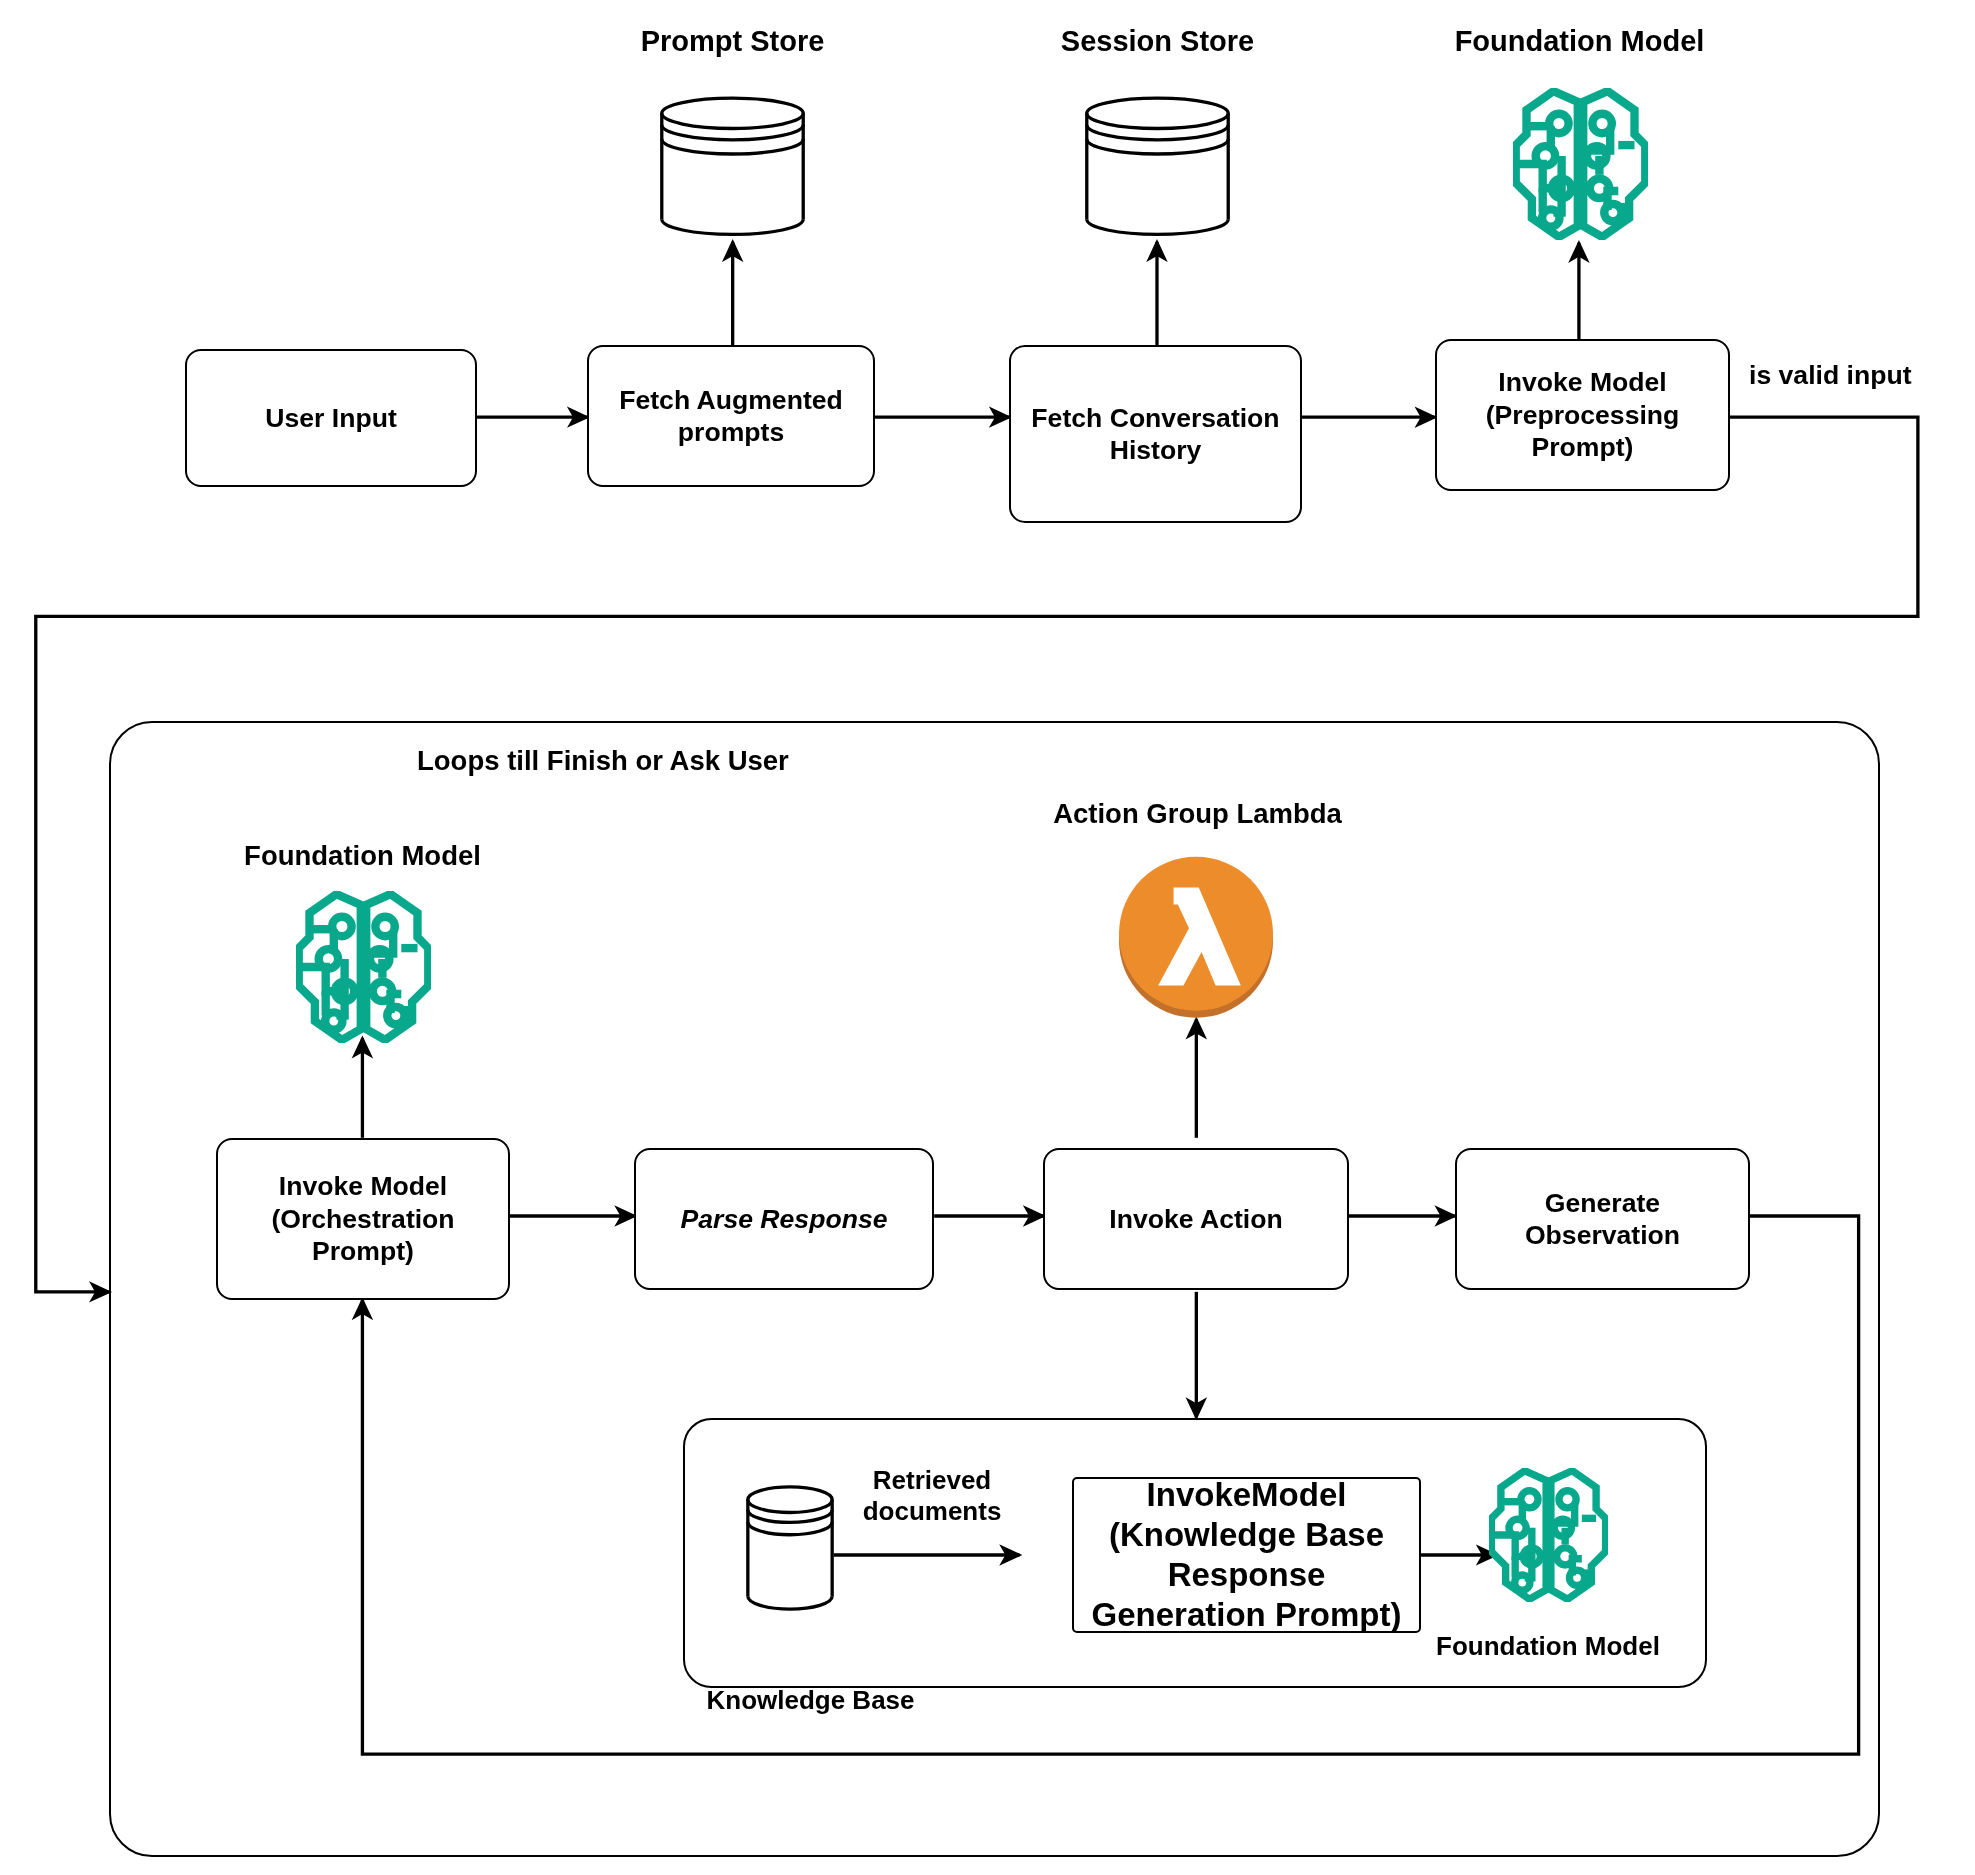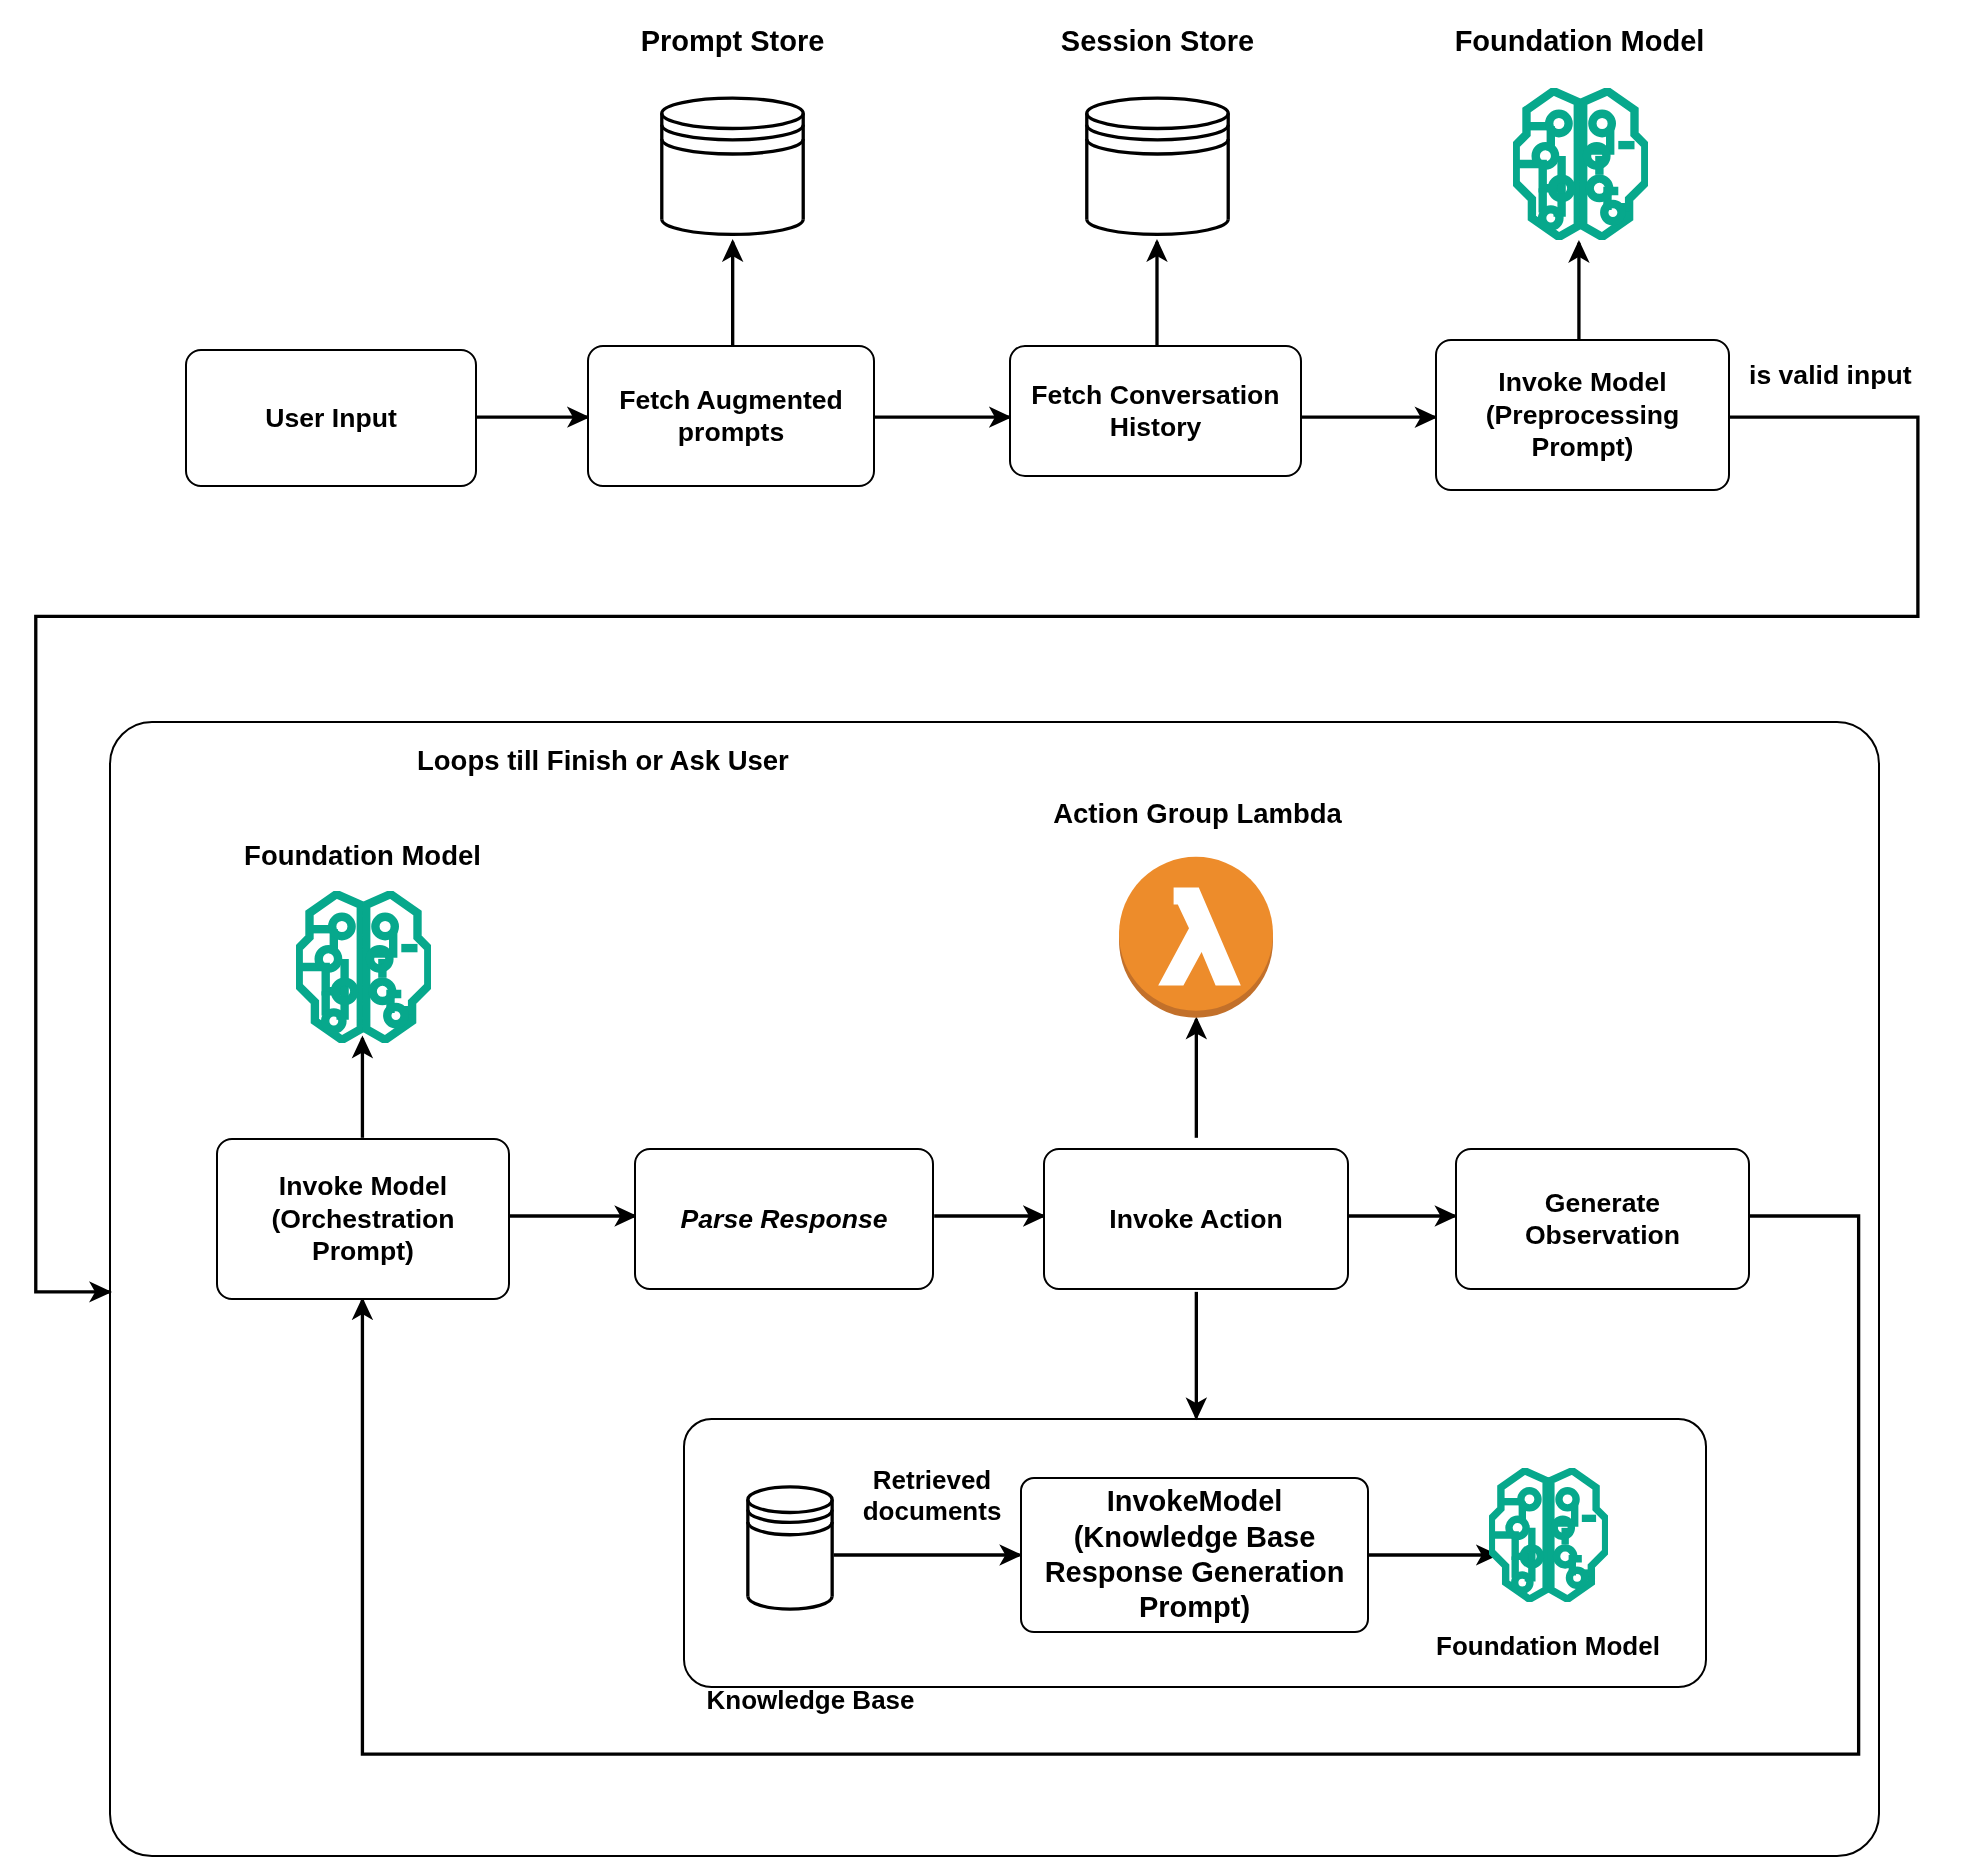--- a/index.html
+++ b/index.html
@@ -181,21 +181,21 @@
         <circle cx="64" cy="74" r="7.2"></circle>
         <circle cx="74" cy="92" r="6.4"></circle>
       </g>
     </svg>
   </div>
 
   <div class="node" style="left:185px; top:349px; width:292px; height:138px; font-size:26.6px;">User Input</div>
 
   <div class="node" style="left:587px; top:345px; width:288px; height:142px; font-size:26.6px;">Fetch Augmented prompts</div>
 
-  <div class="node" style="left:1009px; top:345px; width:293px; height:132px; font-size:26.6px;">Fetch Conversation History</div>
+  <div class="node" style="left:1009px; top:345px; width:293px; height:178px; font-size:26.6px;">Fetch Conversation History</div>
 
   <div class="node" style="left:1435px; top:339px; width:295px; height:152px; font-size:26.6px;">Invoke Model (Preprocessing Prompt)</div>
 
   <div class="edge-label" style="left:1749px; top:360px; font-size:26.6px;">is valid input</div>
 
   <div class="group-box" style="left:109px; top:721px; width:1771px; height:1136px;"></div>
 
   <div class="caption" style="left:417px; top:744px; width:408px; font-size:27.5px; text-align:left;">Loops till Finish or Ask User</div>
 
   <div class="caption" style="left:220px; top:839px; width:285px; font-size:27.5px;">Foundation Model</div>
@@ -259,21 +259,21 @@
         <path d="M 6 54 A 89 27 0 0 0 184 54"></path>
         <path d="M 6 80 A 89 27 0 0 0 184 80"></path>
       </g>
     </svg>
   </div>
 
   <div class="caption" style="left:687px; top:1685px; width:247px; font-size:26px;">Knowledge Base</div>
 
   <div class="edge-label wrap" style="left:854px; top:1465px; width:156px; font-size:26px;">Retrieved documents</div>
 
-  <div class="node" style="left:1020px; top:1477px; width:349px; height:156px; font-size:29px; border-radius:14px;">InvokeModel (Knowledge Base Response Generation Prompt)</div>
+  <div class="node" style="left:1072px; top:1477px; width:349px; height:156px; font-size:33px; border-radius:5px;">InvokeModel (Knowledge Base Response Generation Prompt)</div>
 
   <div class="icon-wrap" style="left:1489px; top:1468px;">
     <svg width="119" height="134" viewBox="0 0 100 112" xmlns="http://www.w3.org/2000/svg">
       <g fill="none" stroke="#07A88C" stroke-width="6.2" stroke-linejoin="miter" stroke-linecap="butt">
         <path d="M 48 10 L 30 2 L 10 16 L 10 34 L 2 42 L 2 70 L 14 82 L 14 96 L 34 110 L 48 102 L 48 10 Z"></path>
         <path d="M 52 10 L 70 2 L 90 16 L 90 34 L 98 42 L 98 70 L 86 82 L 86 96 L 66 110 L 52 102 L 52 10 Z"></path>
         <path d="M 10 28 L 28 28"></path>
         <path d="M 28 28 L 28 46"></path>
         <path d="M 2 56 L 22 56 L 22 74 L 34 74"></path>
         <path d="M 22 74 L 22 92"></path>

